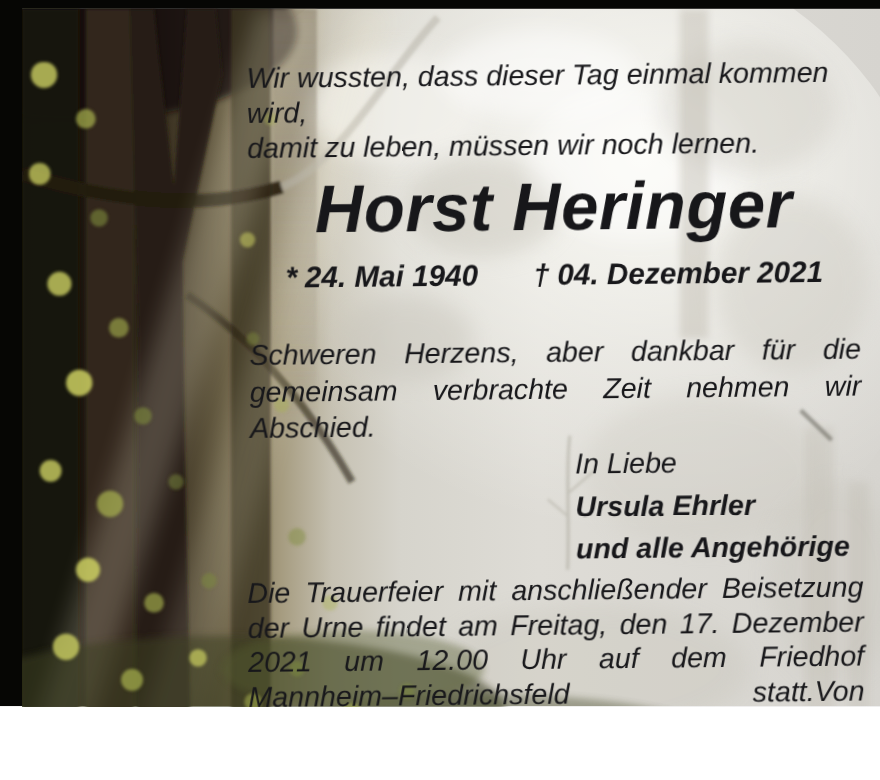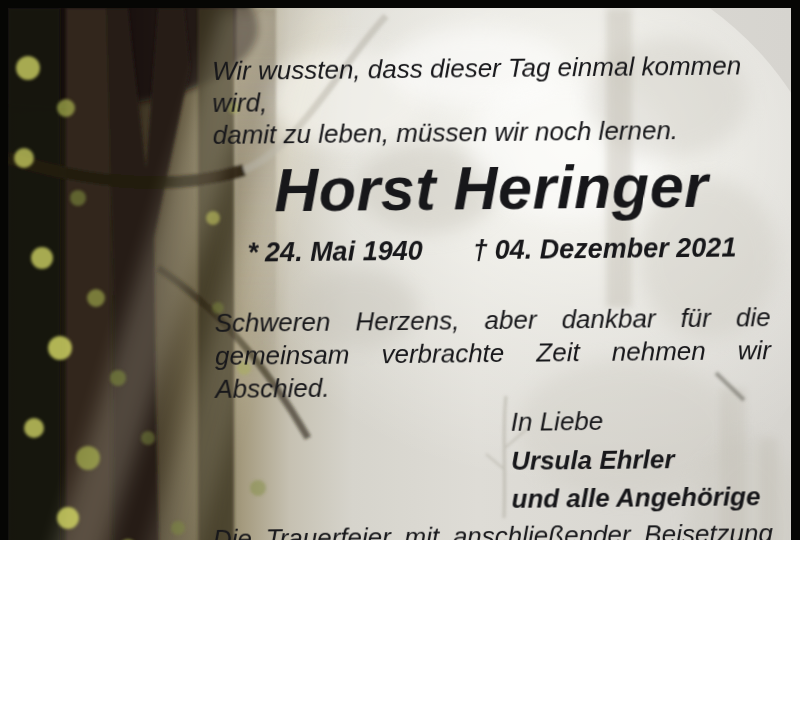--- a/index.html
+++ b/index.html
@@ -1,20 +1,20 @@
 <!DOCTYPE html>
 <html><head>
 <meta charset="utf-8">
 <style>
   html,body{margin:0;padding:0;background:#ffffff;}
   .frame{
     position:relative;
-    width:800px;height:540px;
+    width:800px;height:642px;
     box-sizing:border-box;
-    padding:8px 9px 10px 8px;
+    padding:8px 9px 10px 20px;
     background:#060604;
     font-family:"Liberation Sans","DejaVu Sans",sans-serif;
     overflow:hidden;
   }
   .photo{
     position:relative;
     width:783px;height:691px;
     overflow:hidden;
     background:#dedcd6;
   }

